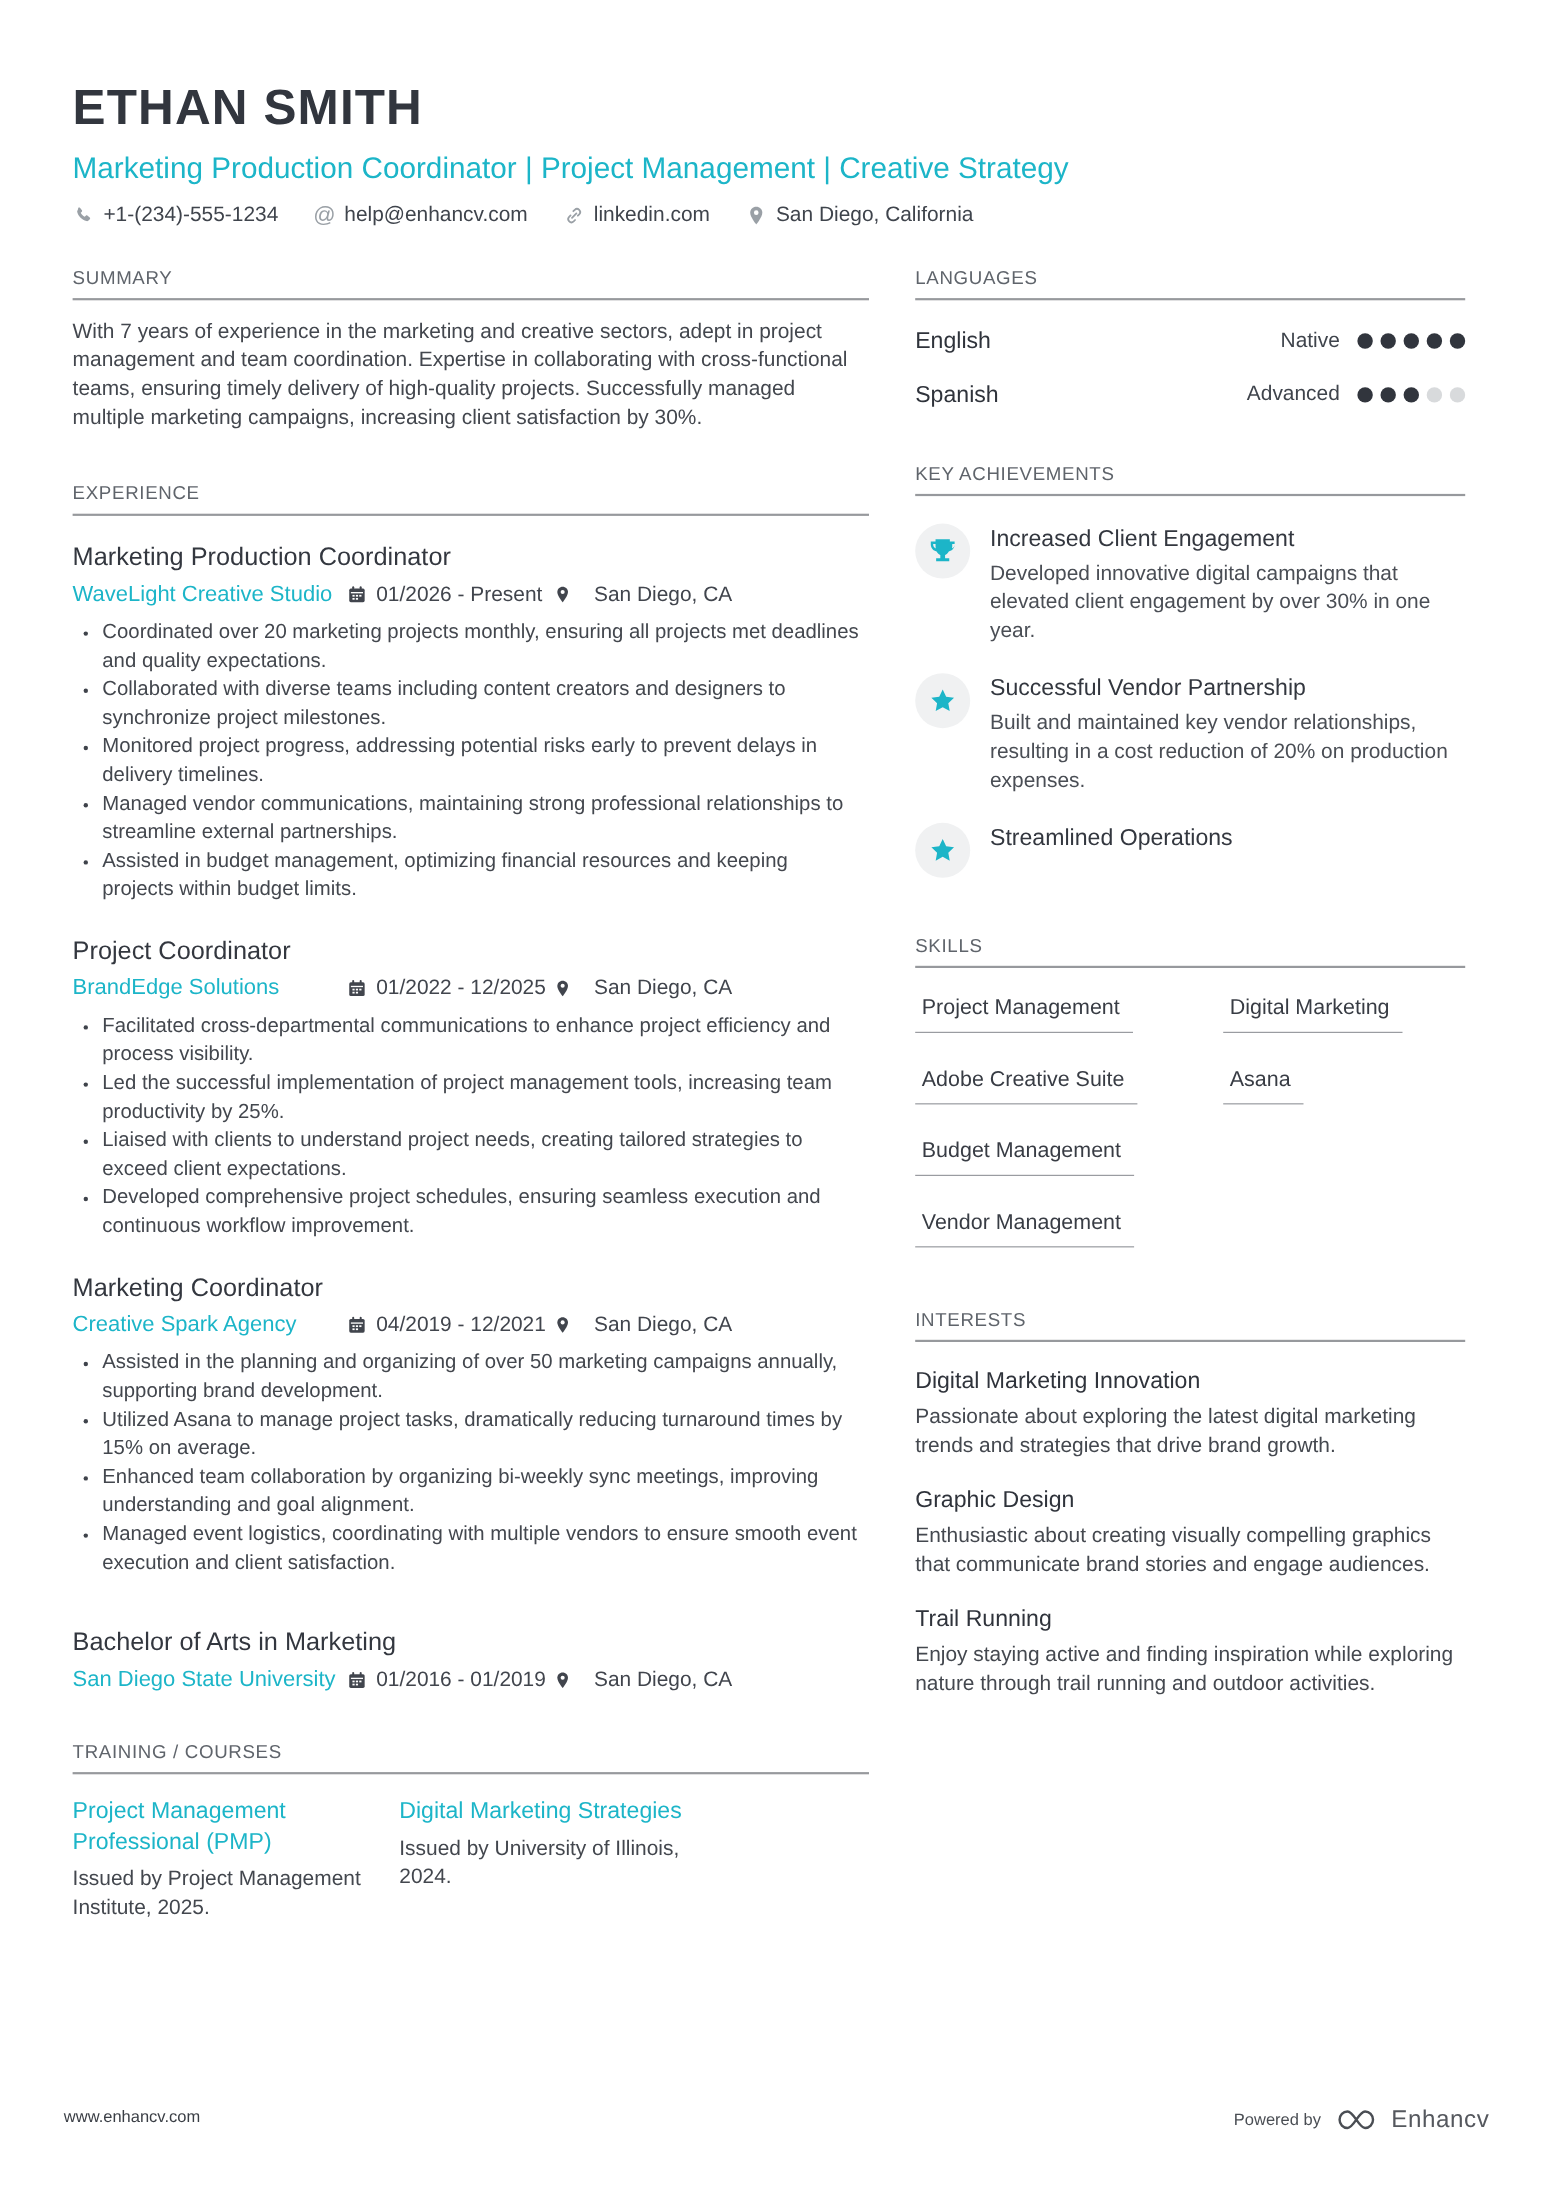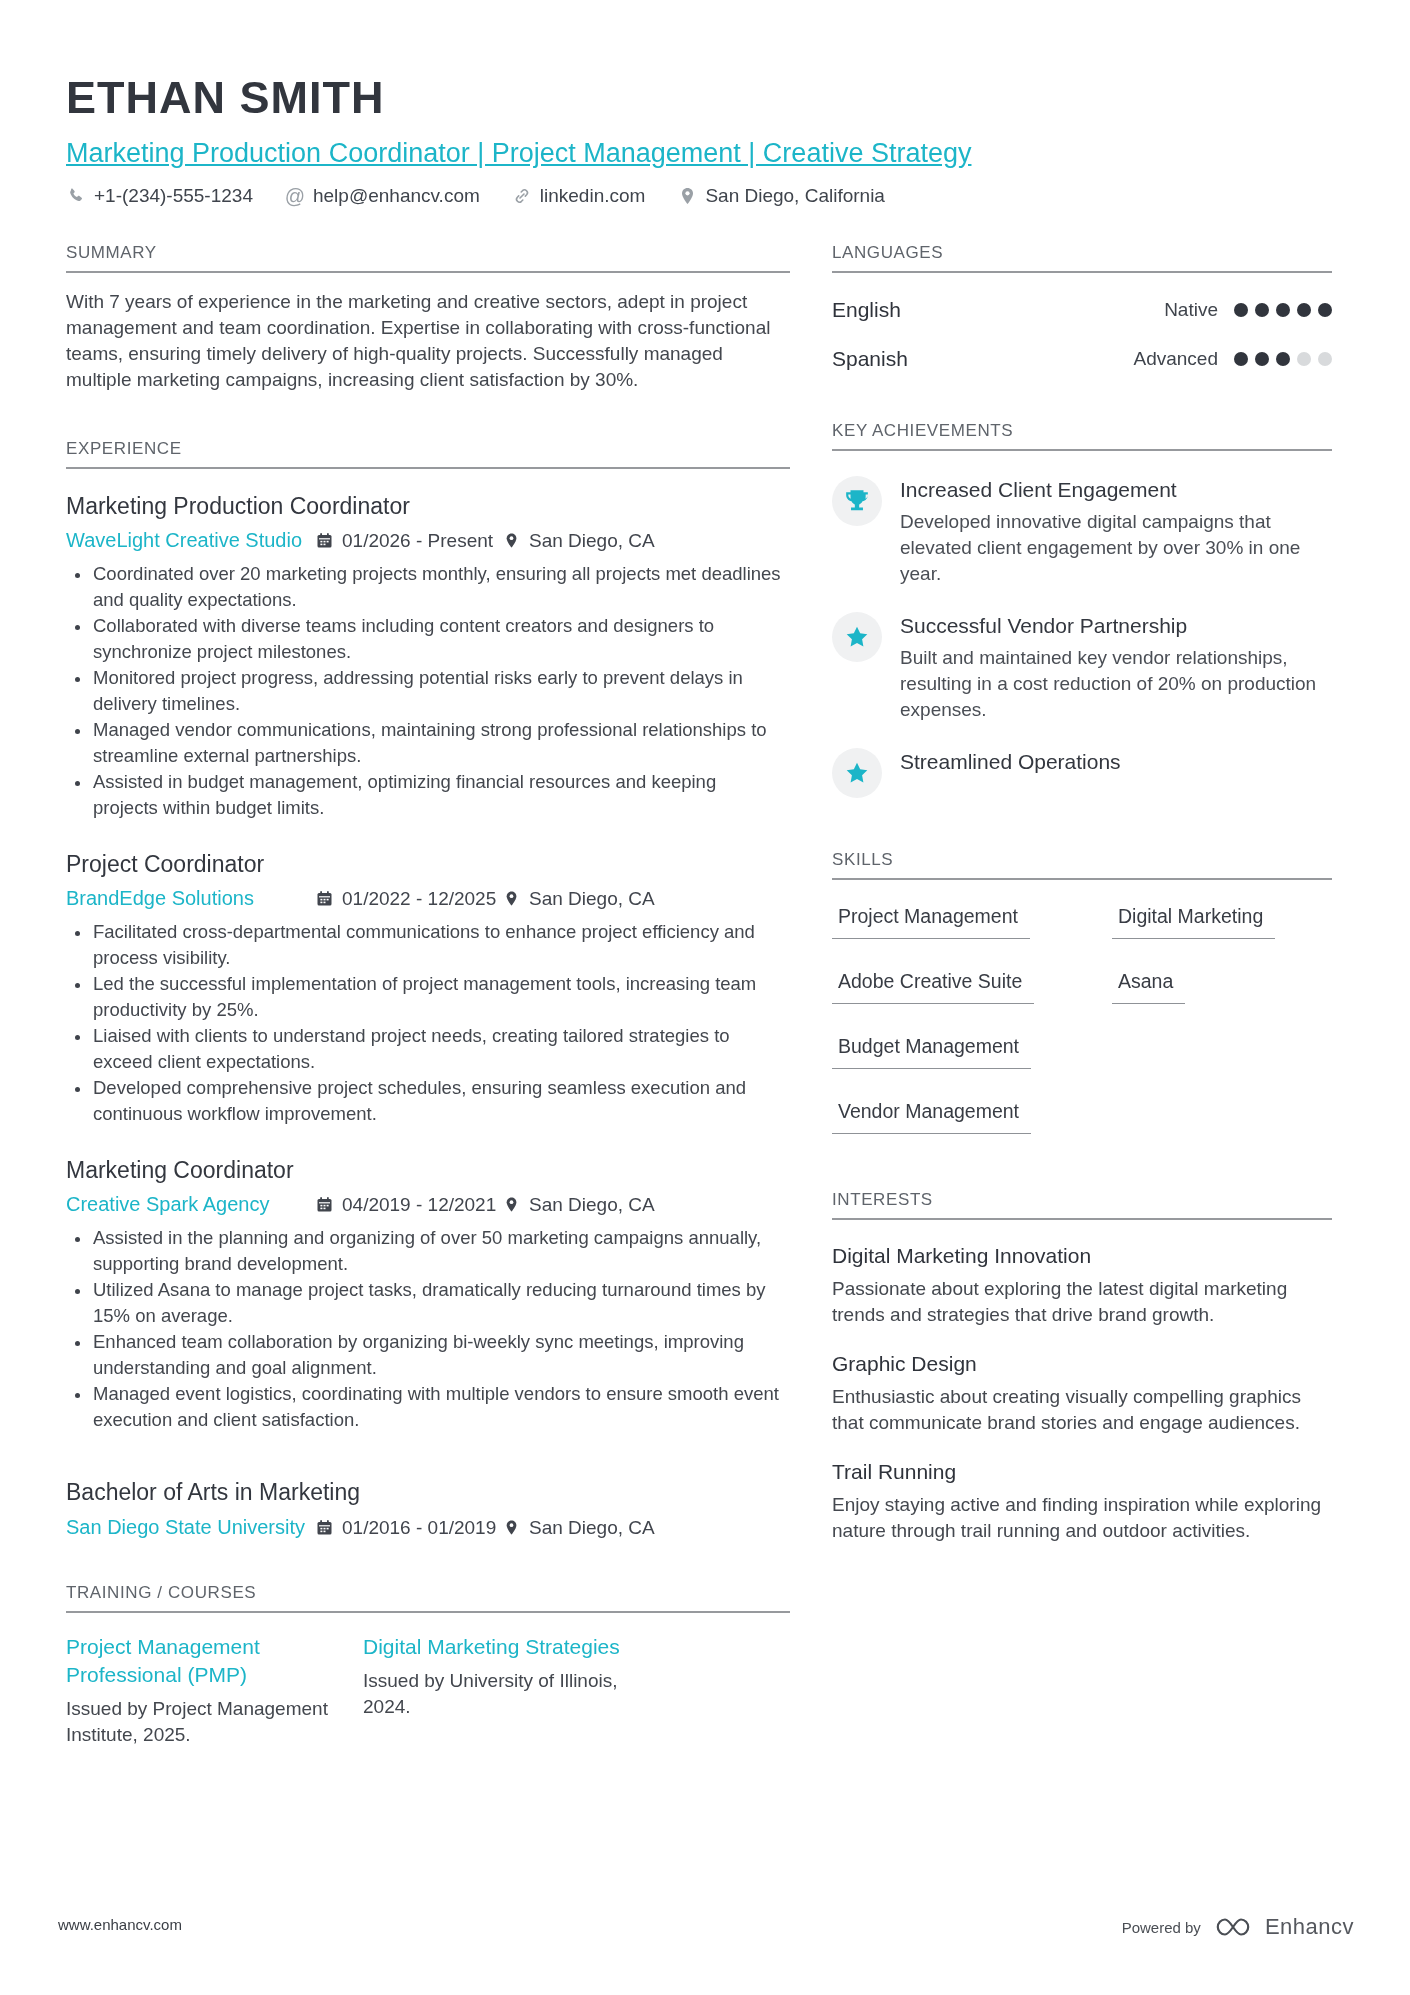--- a/index.html
+++ b/index.html
@@ -5,21 +5,21 @@
   * { margin:0; padding:0; box-sizing:border-box; }
   html,body { background:#ffffff; }
   body {
     width:1410px; height:1995px; position:relative; overflow:hidden;
     font-family:"Liberation Sans", sans-serif; color:#43474e;
   }
   .page { padding:50px 65px 0 66px; }
 
   
   .name { font-size:45px; font-weight:700; color:#32363e; letter-spacing:1px; margin-top:22px; }
-  .headline { font-size:27px; color:#1cb5c8; margin-top:14px; font-weight:400;text-decoration:underline; }
+  .headline { font-size:27px; color:#1cb5c8; margin-top:14px; font-weight:400; }
   .contact-row { display:flex; align-items:center; gap:32px; margin-top:16px; font-size:19px; color:#3f444c; }
   .contact-item { display:flex; align-items:center; gap:8px; }
   .cicon { width:20px; height:20px; display:inline-flex; align-items:center; justify-content:center; }
   .at-glyph { color:#9aa0a6; font-size:20px; line-height:20px; }
 
   
   .columns { display:flex; margin-top:36px; }
   .col-left { width:724px; flex:none; }
   .col-right { width:500px; flex:none; margin-left:42px; }
 
@@ -31,21 +31,21 @@
   
   .summary-text { font-size:19px; line-height:26px; color:#43474e; margin-top:16px; }
 
   .section-experience { margin-top:46px; }
   .job { margin-top:24px; }
   .job + .job { margin-top:30px; }
   .job-title { font-size:23px; font-weight:400; color:#33373f; }
   .job-meta { display:flex; align-items:center; margin-top:9px; font-size:19px; }
   .company { color:#1cb5c8; font-size:20px; width:250px; flex:none; }
   .meta-dates { width:188px; flex:none; display:flex; align-items:center; gap:8px; color:#41454d; }
-  .meta-loc { display:flex; align-items:center; gap:7px; color:#41454d; }
+  .meta-loc { display:flex; align-items:center; gap:18px; color:#41454d; }
   .micon { width:18px; height:18px; flex:none; display:inline-flex; }
   ul.bullets { margin:9px 4px 0 0; padding-left:25px; }
   ul.bullets li { font-size:18.5px; line-height:26px; color:#43474e; padding-left:2px; }
   ul.bullets li::marker { color:#3f434b; font-size:15px; }
 
   .section-education { margin-top:46px; }
   .degree { font-size:23px; color:#33373f; margin-top:20px; }
   .edu-meta { display:flex; align-items:center; margin-top:10px; font-size:19px; }
   .school { color:#1cb5c8; font-size:20px; width:250px; flex:none; }
 

